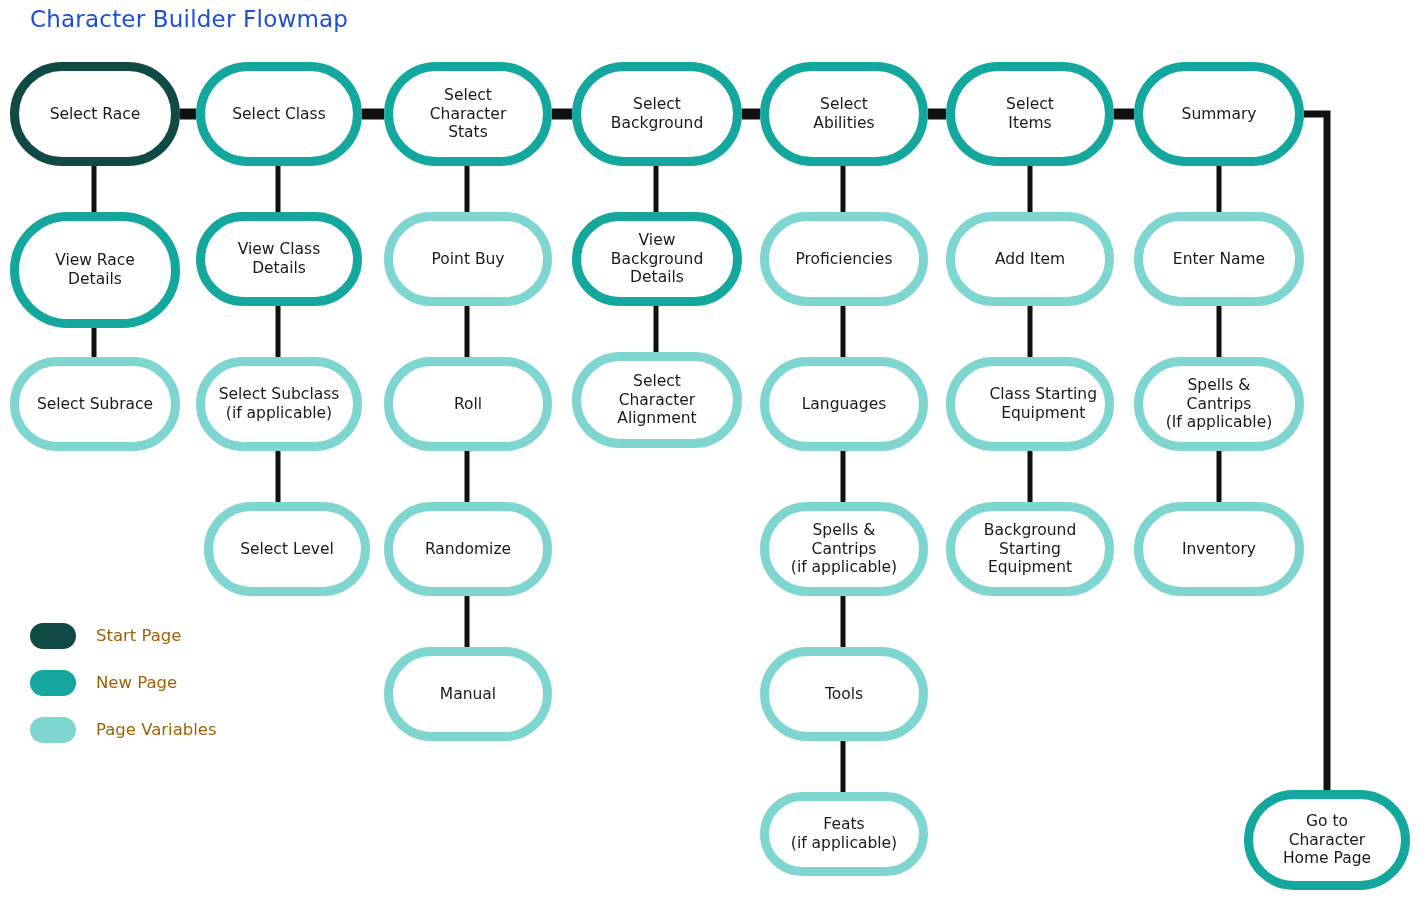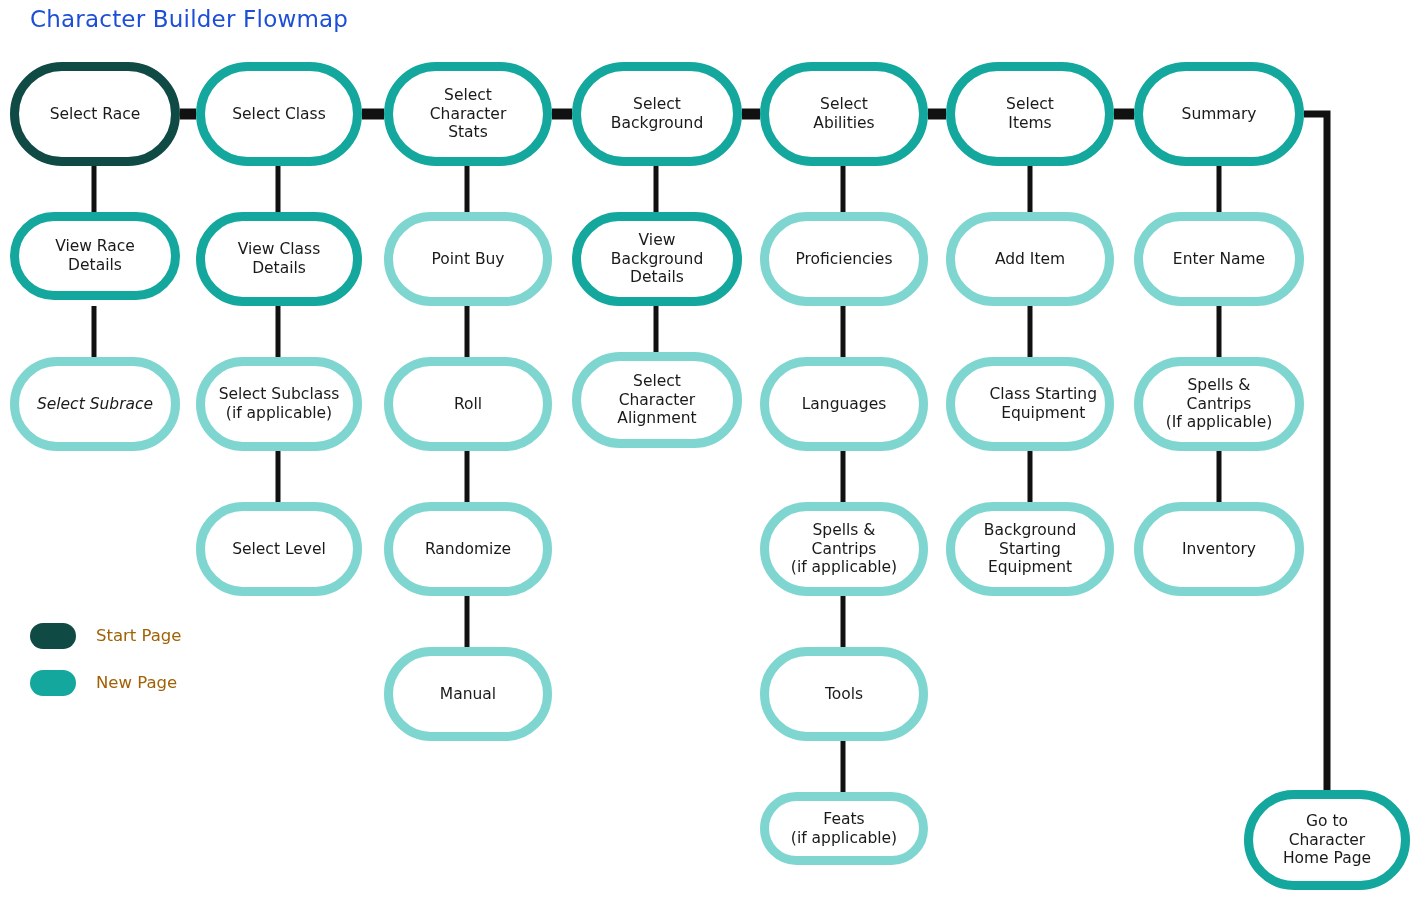--- a/index.html
+++ b/index.html
@@ -148,21 +148,21 @@
         <span class="lbl">Select
 Abilities</span>
       </div>
       <div class="node kind-new" style="left: 946px; top: 62px; width: 168px; height: 104px;">
         <span class="lbl">Select
 Items</span>
       </div>
       <div class="node kind-new" style="left: 1134px; top: 62px; width: 170px; height: 104px;">
         <span class="lbl">Summary</span>
       </div>
-      <div class="node kind-new" style="left: 10px; top: 212px; width: 170px; height: 88px;">
+      <div class="node kind-new" style="left: 10px; top: 212px; width: 170px; height: 116px;">
         <span class="lbl">View Race
 Details</span>
       </div>
       <div class="node kind-new" style="left: 196px; top: 212px; width: 166px; height: 94px;">
         <span class="lbl">View Class
 Details</span>
       </div>
       <div class="node kind-var" style="left: 384px; top: 212px; width: 168px; height: 94px;">
         <span class="lbl">Point Buy</span>
       </div>
@@ -173,21 +173,21 @@
       </div>
       <div class="node kind-var" style="left: 760px; top: 212px; width: 168px; height: 94px;">
         <span class="lbl">Proficiencies</span>
       </div>
       <div class="node kind-var" style="left: 946px; top: 212px; width: 168px; height: 94px;">
         <span class="lbl">Add Item</span>
       </div>
       <div class="node kind-var" style="left: 1134px; top: 212px; width: 170px; height: 94px;">
         <span class="lbl">Enter Name</span>
       </div>
-      <div class="node kind-var" style="left: 10px; top: 357px; width: 170px; height: 94px; font-style: italic;">
+      <div class="node kind-var" style="left: 10px; top: 357px; width: 170px; height: 94px;">
         <span class="lbl">Select Subrace</span>
       </div>
       <div class="node kind-var" style="left: 196px; top: 357px; width: 166px; height: 94px;">
         <span class="lbl">Select Subclass
 (if applicable)</span>
       </div>
       <div class="node kind-var" style="left: 384px; top: 357px; width: 168px; height: 94px;">
         <span class="lbl">Roll</span>
       </div>
       <div class="node kind-var" style="left: 572px; top: 352px; width: 170px; height: 96px;">
@@ -200,21 +200,21 @@
       </div>
       <div class="node kind-var" style="left: 946px; top: 357px; width: 168px; height: 94px; justify-content: flex-end;">
         <span class="lbl">Class Starting
 Equipment</span>
       </div>
       <div class="node kind-var" style="left: 1134px; top: 357px; width: 170px; height: 94px;">
         <span class="lbl">Spells &amp;
 Cantrips
 (If applicable)</span>
       </div>
-      <div class="node kind-var" style="left: 196px; top: 502px; width: 166px; height: 94px;">
+      <div class="node kind-var" style="left: 204px; top: 502px; width: 166px; height: 94px;">
         <span class="lbl">Select Level</span>
       </div>
       <div class="node kind-var" style="left: 384px; top: 502px; width: 168px; height: 94px;">
         <span class="lbl">Randomize</span>
       </div>
       <div class="node kind-var" style="left: 760px; top: 502px; width: 168px; height: 94px;">
         <span class="lbl">Spells &amp;
 Cantrips
 (if applicable)</span>
       </div>
@@ -225,35 +225,39 @@
       </div>
       <div class="node kind-var" style="left: 1134px; top: 502px; width: 170px; height: 94px;">
         <span class="lbl">Inventory</span>
       </div>
       <div class="node kind-var" style="left: 384px; top: 647px; width: 168px; height: 94px;">
         <span class="lbl">Manual</span>
       </div>
       <div class="node kind-var" style="left: 760px; top: 647px; width: 168px; height: 94px;">
         <span class="lbl">Tools</span>
       </div>
-      <div class="node kind-var" style="left: 760px; top: 792px; width: 168px; height: 73px;">
+      <div class="node kind-var" style="left: 760px; top: 792px; width: 168px; height: 84px;">
         <span class="lbl">Feats
 (if applicable)</span>
       </div>
       <div class="node kind-new" style="left: 1244px; top: 790px; width: 166px; height: 100px;">
         <span class="lbl">Go to
 Character
 Home Page</span>
       </div>
     </div>
 
   <div id="legend">
       <div class="legend-row">
         <div class="legend-swatch sw-start"></div>
         <div class="legend-label">Start Page</div>
       </div>
       <div class="legend-row">
         <div class="legend-swatch sw-new"></div>
         <div class="legend-label">New Page</div>
       </div>
+      <div class="legend-row">
+        <div class="legend-swatch sw-var"></div>
+        <div class="legend-label">Page Variables</div>
+      </div>
     </div>
 
 </div>
 
 </body></html>

